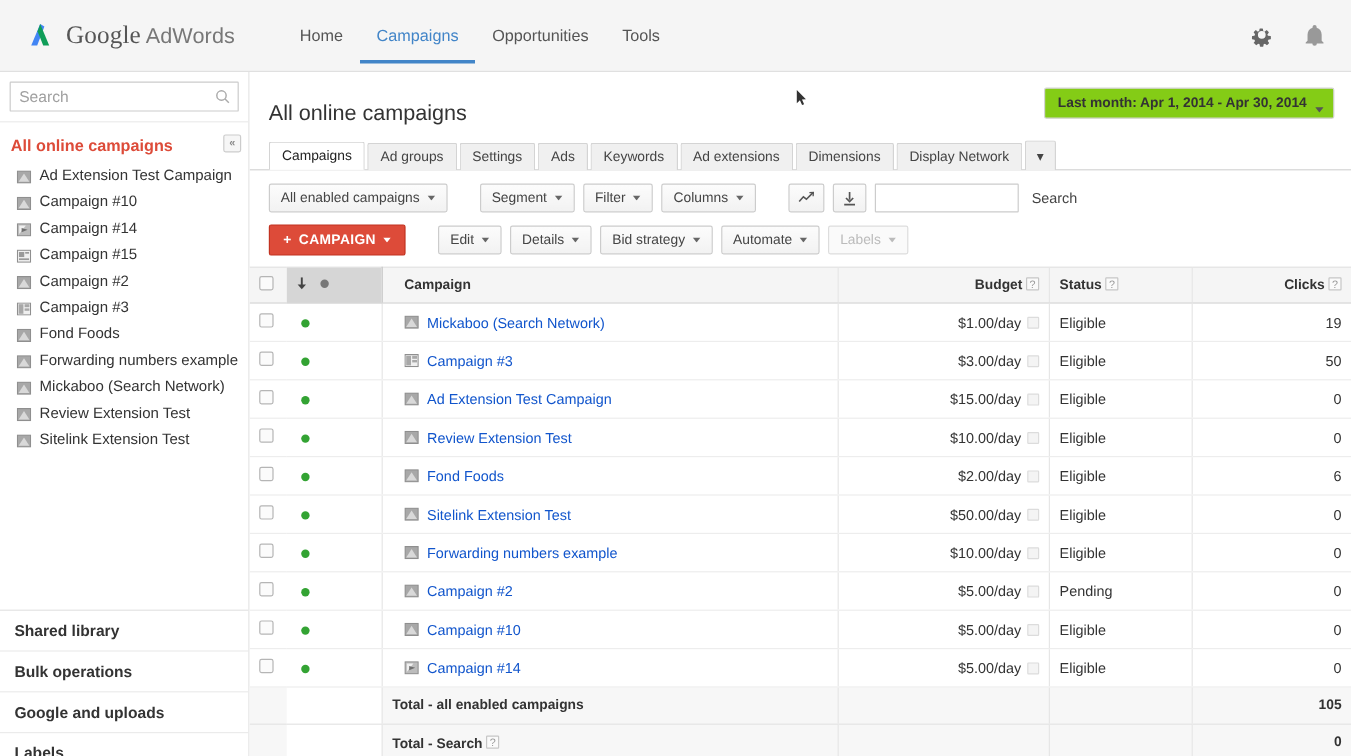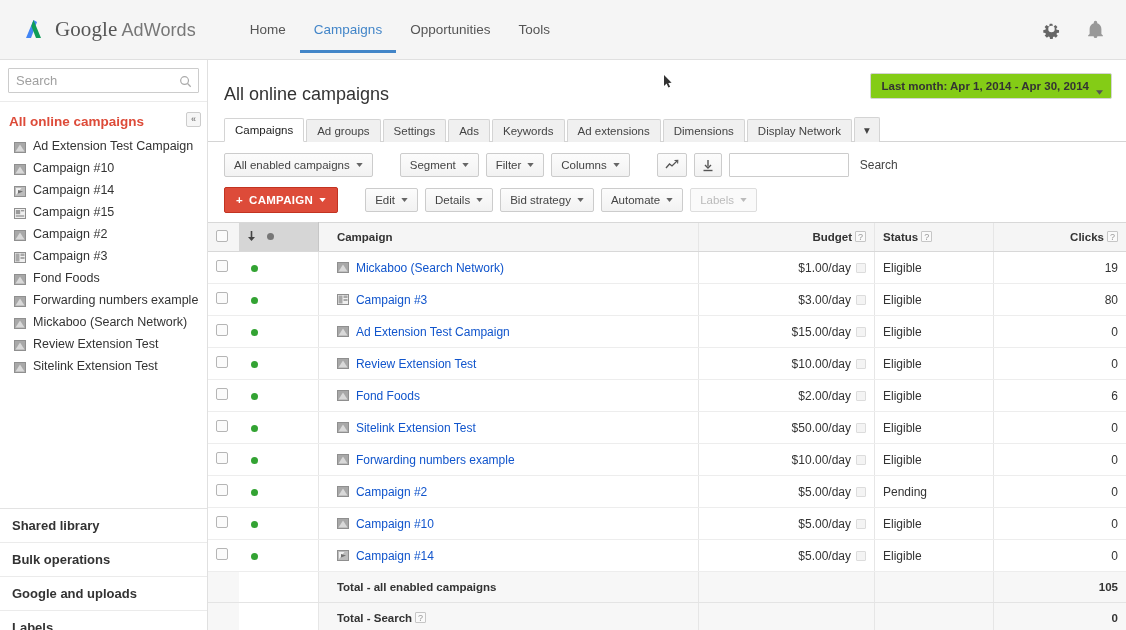--- a/index.html
+++ b/index.html
@@ -164,21 +164,21 @@
     display: inline-block; width: 11px; height: 11px; line-height: 10px;
     border: 1px solid #c6c6c6; background: #fafafa; color: #999;
     font-size: 9px; text-align: center; border-radius: 1px; margin-left: 3px;
     vertical-align: 1px; cursor: pointer; font-weight: normal;
   }
   .budget-edit {
     display: inline-block; width: 10px; height: 10px; border: 1px solid #dcdcdc;
     background: #f4f4f4; margin-left: 5px; vertical-align: -1px; border-radius: 1px; cursor: pointer;
   }
   tr.totalrow td { background: #f7f7f7; font-size: 11.5px; font-weight: bold; color: #333; border-bottom: 1px solid #e4e4e4; }
-  tr.totalrow td.lbl { padding-left: 18px; }
+  tr.totalrow td.lbl { padding-left: 8px; }
   .table-scroll { overflow: hidden; height: 420px; }
 </style>
 </head>
 <body>
 
 <div class="topnav">
   <div class="logo-wrap">
     <span class="logo-mark">
       <svg width="26" height="26" viewBox="0 0 26 26">
         <path d="M11.5 3 L4 21 L9 21 L15 5 Z" fill="#4285F4"></path>
@@ -500,21 +500,21 @@
                       <rect x="0.5" y="0.5" width="11" height="10" fill="#efefef" stroke="#8f8f8f"></rect>
                       <rect x="1.5" y="1.5" width="4" height="8" fill="#a8a8a8"></rect>
                       <rect x="6.5" y="1.5" width="4" height="2.5" fill="#a8a8a8"></rect>
                       <rect x="6.5" y="5" width="4" height="2" fill="#a8a8a8"></rect>
                     </svg></span>
                   <a class="camp-link">Campaign #3</a>
                 </span>
               </td>
               <td class="num colsep"><span>$3.00/day</span><span class="budget-edit"></span></td>
               <td class="colsep">Eligible</td>
-              <td class="num colsep">80</td>
+              <td class="num colsep">50</td>
             </tr>
             <tr class="datarow">
               <td><span class="cbox"></span></td>
               <td class="sortcol" style="padding-left:12px"><span class="statdot"></span></td>
               <td class="colsep">
                 <span class="cell-camp">
                   <span class="ci-icon"><svg width="12" height="11" viewBox="0 0 12 11">
                       <rect x="0.5" y="0.5" width="11" height="10" fill="#a8a8a8" stroke="#8f8f8f"></rect>
                       <path d="M1.5 9.5 L6 2.5 L10.5 9.5 Z" fill="#d9d9d9"></path>
                     </svg></span>

